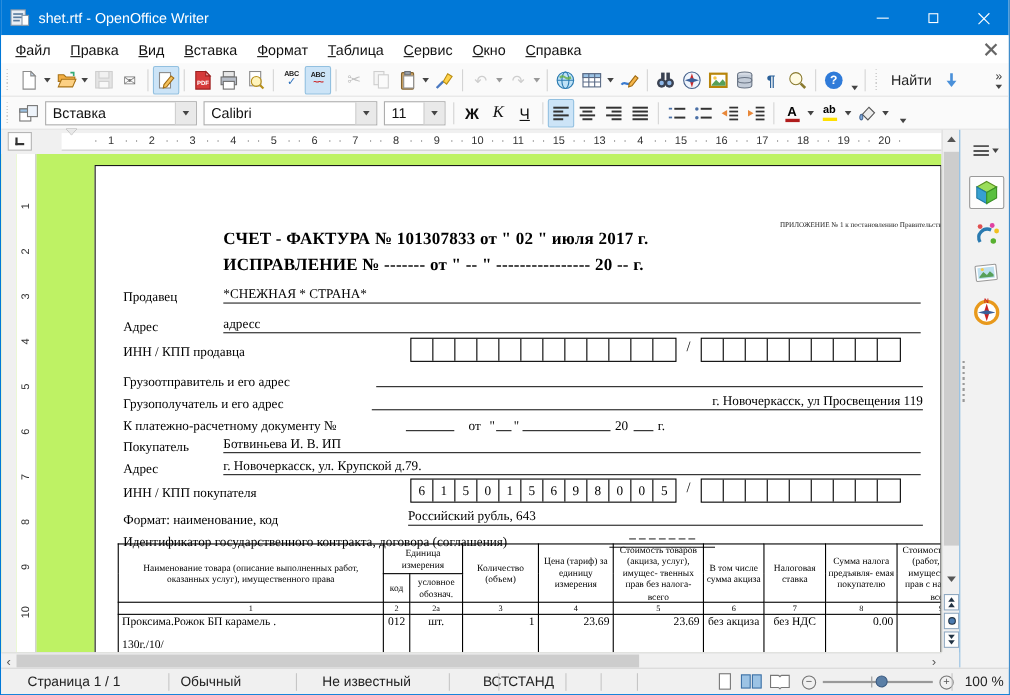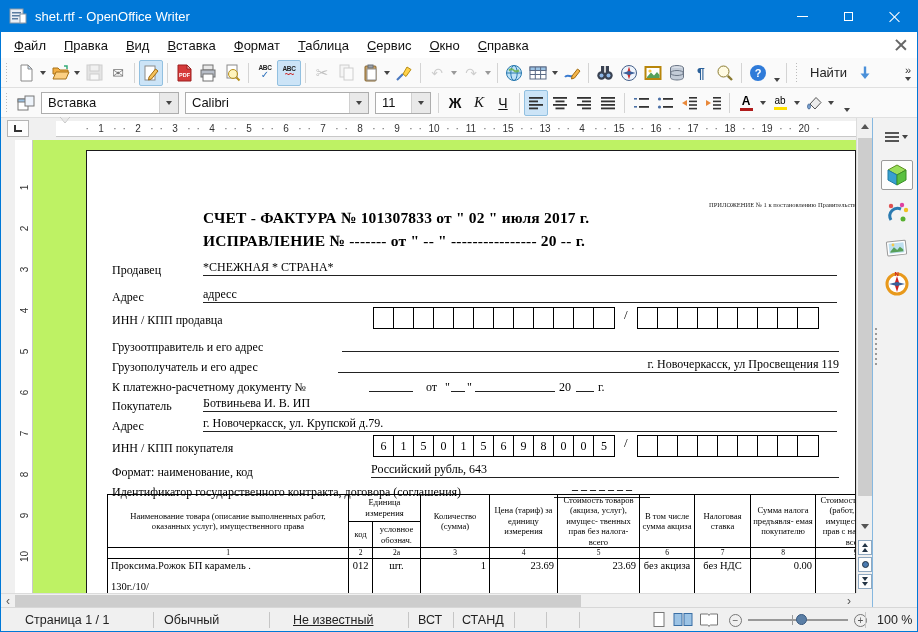--- a/index.html
+++ b/index.html
@@ -392,21 +392,21 @@
           <rect x="8" y="1" width="9" height="10" fill="#eef4fb" stroke="#777"></rect>
         </svg>
       </span>
 
     <span class="combo" style="width:138px;">
       <span class="cval">Вставка</span>
       <span class="cbtn">
           <span class="dd"></span>
         </span>
     </span>
-    <span class="combo" style="width:184px;">
+    <span class="combo" style="width:158px;">
       <span class="cval">Calibri</span>
       <span class="cbtn">
           <span class="dd"></span>
         </span>
     </span>
     <span class="combo" style="width:56px;">
       <span class="cval">11</span>
       <span class="cbtn">
           <span class="dd"></span>
         </span>
@@ -496,21 +496,21 @@
 
     <span class="tb">
         <span class="colorstack">
           <span style="font-size:12px;font-weight:bold;line-height:1;">А</span>
           <span class="colorbar" style="background:#b01c1c;"></span>
         </span>
       </span>
     <span class="dd"></span>
     <span class="tb">
         <span class="colorstack">
-          <span style="font-size:10px;font-weight:normal;line-height:1;">ab</span>
+          <span style="font-size:10px;font-weight:bold;line-height:1;">ab</span>
           <span class="colorbar" style="background:#ffe000;"></span>
         </span>
       </span>
     <span class="dd"></span>
     <span class="tb">
         <svg width="18" height="16" viewBox="0 0 18 16">
           <path d="M5 9l6-6.5 5 5L10 14z" fill="#ececec" stroke="#555"></path>
           <path d="M3.2 9.5c-1.2 2.2-.4 4.5.8 4.5s2-2.3.8-4.5c-.5-.9-1.1-.9-1.6 0z" fill="#7fa8d8" stroke="#4a6a95"></path>
         </svg>
       </span>
@@ -678,21 +678,21 @@
             <col style="width:82px">
             <col style="width:55px">
             <col style="width:56px">
             <col style="width:65px">
             <col style="width:80px">
         </colgroup>
         <tbody>
             <tr>
           <td rowspan="2">Наименование товара (описание выполненных работ, оказанных услуг), имущественного права</td>
           <td colspan="2">Единица измерения</td>
-          <td rowspan="2">Количество (сумма)</td>
+          <td rowspan="2">Количество (объем)</td>
           <td rowspan="2">Цена (тариф) за единицу измерения</td>
           <td rowspan="2">Стоимость товаров (акциза, услуг), имущес- твенных прав без налога-всего</td>
           <td rowspan="2">В том числе сумма акциза</td>
           <td rowspan="2">Налоговая ставка</td>
           <td rowspan="2">Сумма налога предъявля- емая покупателю</td>
           <td rowspan="2">Стоимость товаров (работ, услуг), имущественных прав с налогом — всего</td>
         </tr>
         <tr>
           <td>код</td>
           <td>условное обознач.</td>
@@ -803,23 +803,23 @@
         <span>›</span>
       </span>
   </div>
   <div class="corner"></div>
 
   <div class="statusbar">
     <span class="sfield" style="left:24px;">Страница  1 / 1</span>
     <span class="ssep" style="left:152px;"></span>
     <span class="sfield" style="left:163px;">Обычный</span>
     <span class="ssep" style="left:268px;"></span>
-    <span class="sfield" style="left:292px;text-decoration:underline;">Не известный</span>
+    <span class="sfield" style="left:292px;">Не известный</span>
     <span class="ssep" style="left:407px;"></span>
-    <span class="sfield" style="left:417px;">ВСТ</span>
+    <span class="sfield" style="left:438px;">ВСТ</span>
     <span class="ssep" style="left:452px;"></span>
     <span class="sfield" style="left:461px;">СТАНД</span>
     <span class="ssep" style="left:513px;"></span>
     <span class="ssep" style="left:545px;"></span>
     <span class="ssep" style="left:578px;"></span>
 
     <span class="viewicons">
       <svg width="16" height="17" viewBox="0 0 16 17">
           <rect x="3" y="1.5" width="10" height="14" fill="#fff" stroke="#777"></rect>
         </svg>

